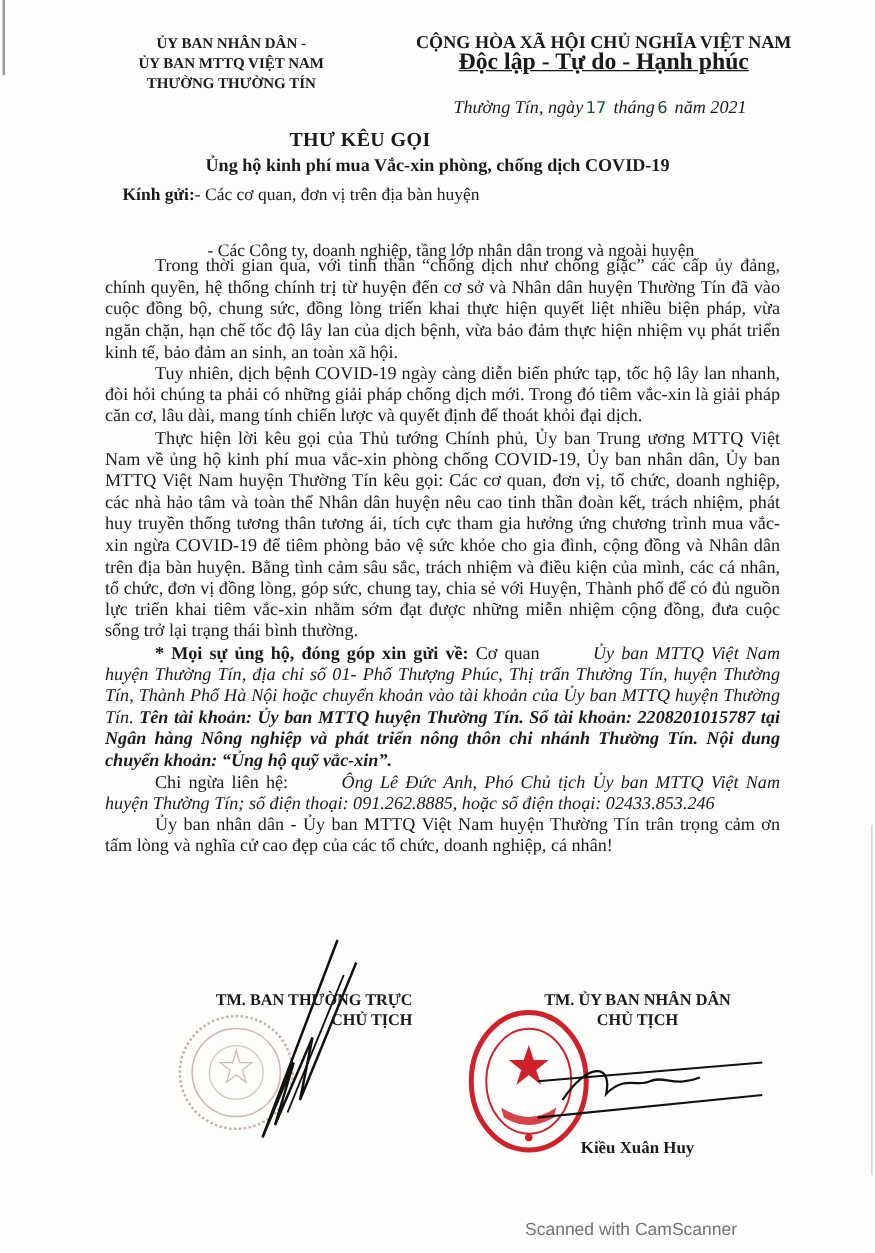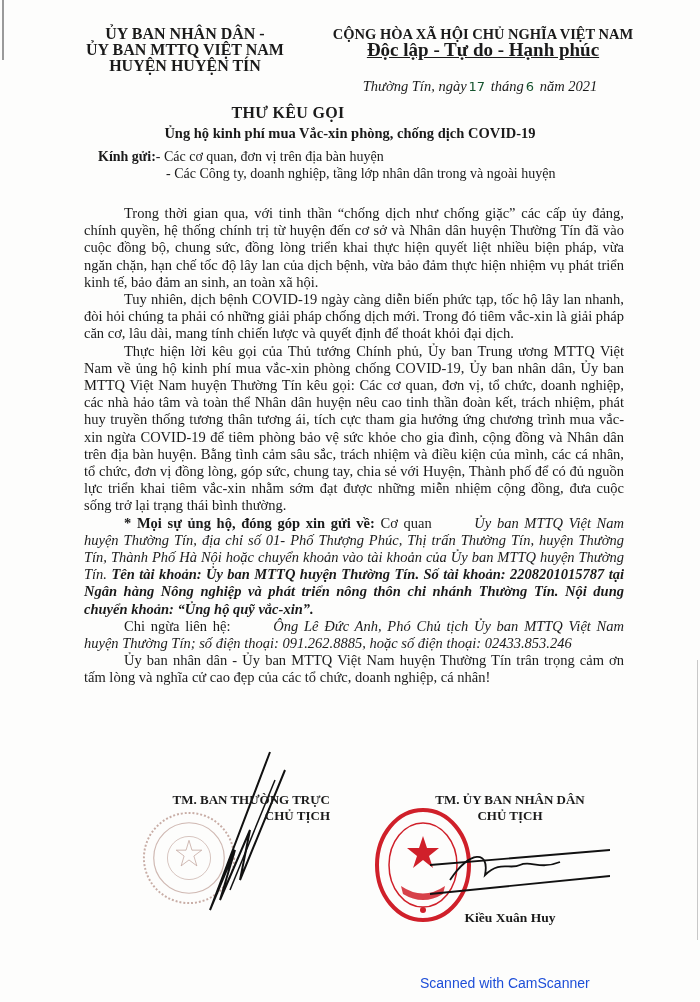--- a/index.html
+++ b/index.html
@@ -3,63 +3,63 @@
   <meta charset="utf-8">
   <style>
     * { box-sizing: border-box; margin: 0; padding: 0; }
     html, body { width: 700px; height: 1002px; background: #ffffff; overflow: hidden; }
     body { position: relative; font-family: "Liberation Serif", "DejaVu Serif", serif; color: #1a1a1a; }
 
     .page { position: absolute; left: 0; top: 0; width: 700px; height: 1002px; background: #fdfdfc; }
     .edge-left { position: absolute; left: 2px; top: 0; width: 2px; height: 60px; background: #9a9a9a; }
     .edge-right { position: absolute; right: 2px; top: 660px; width: 1px; height: 280px; background: #c8c8c8; }
 
-    .hdr-left { position: absolute; left: 80px; top: 26px; width: 210px; text-align: center; font-weight: bold; font-size: 16px; line-height: 16px; }
+    .hdr-left { position: absolute; left: 80px; top: 26px; width: 210px; text-align: center; font-weight: bold; font-size: 12px; line-height: 16px; }
     .hdr-right { position: absolute; left: 318px; top: 26px; width: 330px; text-align: center; font-weight: bold; font-size: 14.5px; line-height: 16px; }
     .hdr-right .motto { text-decoration: underline; font-size: 19px; }
 
     .date { position: absolute; left: 330px; top: 78px; width: 300px; text-align: center; font-style: italic; font-size: 14.5px; }
     .date .hand { font-family: "DejaVu Sans", sans-serif; font-style: normal; font-size: 13px; color: #14532d; margin: 0 2px; }
 
     .title { position: absolute; left: 0; top: 104px; width: 576px; text-align: center; font-weight: bold; font-size: 16px; letter-spacing: 0.3px; }
     .subtitle { position: absolute; left: 0; top: 125px; width: 700px; text-align: center; font-weight: bold; font-size: 14.5px; }
 
     .kinh { position: absolute; left: 98px; top: 148px; font-size: 14px; line-height: 17px; }
     .kinh b { font-weight: bold; }
-    .kinh .l2 { padding-left: 68px; }
+    .kinh .l2 { padding-left: 68px; margin-top: 28px; }
 
     .body { position: absolute; left: 84px; top: 205px; width: 540px; font-size: 14.5px; line-height: 17.2px; text-align: justify; }
     .body p { text-indent: 40px; margin: 0; }
     .body .it { font-style: italic; margin-left: 37px; }
     .body .bi { font-style: italic; font-weight: bold; }
     .body .b { font-weight: bold; }
 
     .sig-left { position: absolute; left: 130px; top: 792px; width: 200px; text-align: right; font-weight: bold; font-size: 13px; line-height: 16px; }
     .sig-right { position: absolute; left: 400px; top: 792px; width: 220px; text-align: center; font-weight: bold; font-size: 13px; line-height: 16px; }
     .name-left { position: absolute; left: 130px; top: 909px; width: 200px; text-align: center; font-weight: bold; font-size: 13.5px; }
     .name-right { position: absolute; left: 400px; top: 910px; width: 220px; text-align: center; font-weight: bold; font-size: 13.5px; }
 
     .stamp-left { position: absolute; left: 140px; top: 808px; width: 98px; height: 100px; }
     .stamp-right { position: absolute; left: 373px; top: 806px; width: 100px; height: 118px; }
     .sig-scribble-left { position: absolute; left: 150px; top: 750px; width: 140px; height: 170px; }
     .sig-scribble-right { position: absolute; left: 430px; top: 840px; width: 180px; height: 60px; }
 
-    .camscanner { position: absolute; left: 420px; top: 975px; font-family: "Liberation Sans", sans-serif; font-size: 14px; color: #1d4ed8; }
+    .camscanner { position: absolute; left: 420px; top: 975px; font-family: "Liberation Sans", sans-serif; font-size: 14px; color: #737373; }
   </style>
 </head>
 <body>
 
 <div class="page">
   <div class="edge-left"></div>
   <div class="edge-right"></div>
 
   <div class="hdr-left">
     <div>ỦY BAN NHÂN DÂN -</div>
     <div>ỦY BAN MTTQ VIỆT NAM</div>
-    <div>HUYỆN HUYỆN TÍN</div>
+    <div>THƯỜNG THƯỜNG TÍN</div>
   </div>
 
   <div class="hdr-right">
     <div>CỘNG HÒA XÃ HỘI CHỦ NGHĨA VIỆT NAM</div>
     <div class="motto">Độc lập - Tự do - Hạnh phúc</div>
   </div>
 
   <div class="date">
     <span>Thường Tín, ngày</span><span class="hand">17</span>
     <span>tháng</span><span class="hand">6</span>

